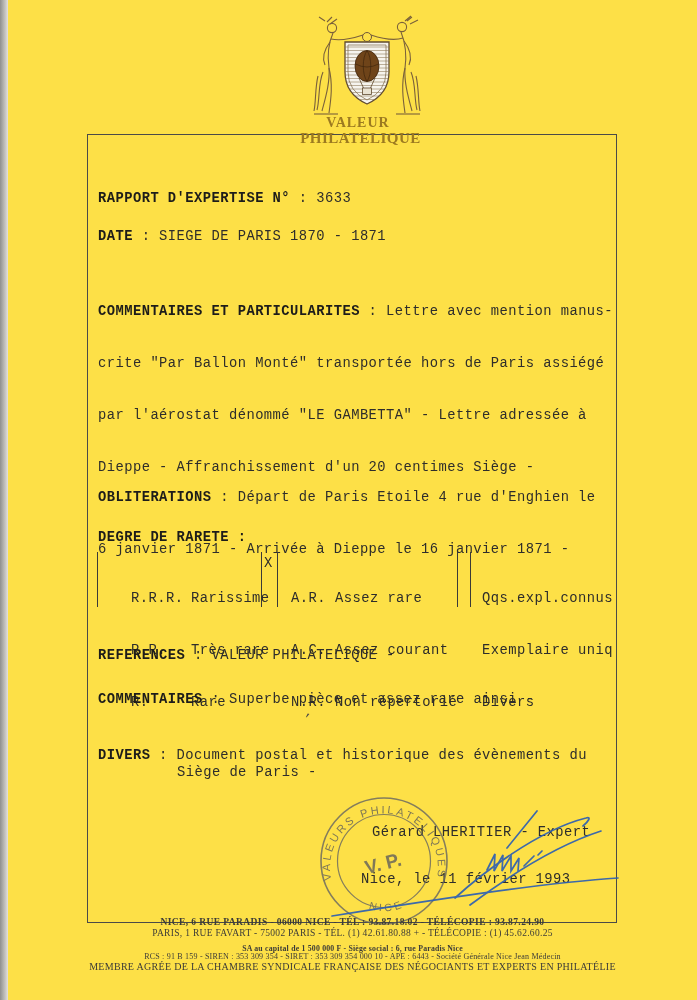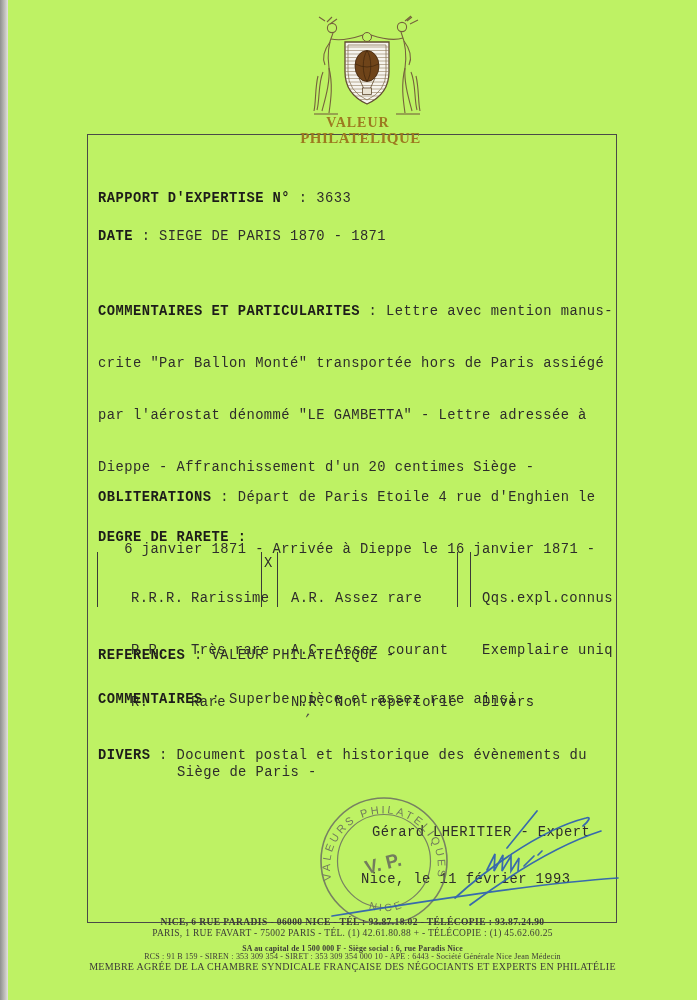--- a/index.html
+++ b/index.html
@@ -1,19 +1,19 @@
 <!DOCTYPE html>
 <html><head>
 <meta charset="utf-8">
 <style>
   html,body{margin:0;padding:0;}
   .page{
     position:relative;
     width:697px;height:1000px;
-    background:#bef264;
+    background:#fde047;
     overflow:hidden;
     font-family:"Liberation Mono", monospace;
     color:#2b2b2b;
   }
   .scan-edge{
     position:absolute;left:0;top:0;width:8px;height:1000px;
     background:linear-gradient(to right,#8f8f8d,#c9c8c4 70%,#e4e2dd);
   }
   .frame{
     position:absolute;left:87px;top:134px;width:530px;height:789px;
@@ -105,21 +105,21 @@
 
   <div class="mono" style="left:98px;top:228px;"><span class="lbl">DATE</span><span> : SIEGE DE PARIS 1870 - 1871</span></div>
 
   <div class="mono" style="left:98px;top:268px;">
     <div><span class="lbl">COMMENTAIRES ET PARTICULARITES</span><span> : Lettre avec mention manus-</span></div>
     <div>crite "Par Ballon Monté" transportée hors de Paris assiégé</div>
     <div>par l'aérostat dénommé "LE GAMBETTA" - Lettre adressée à</div>
     <div>Dieppe - Affranchissement d'un 20 centimes Siège -</div>
   </div>
 
-  <div class="mono" style="left:98px;top:454px;text-align:right;">
+  <div class="mono" style="left:98px;top:454px;">
     <div><span class="lbl">OBLITERATIONS</span><span> : Départ de Paris Etoile 4 rue d'Enghien le</span></div>
     <div>6 janvier 1871 - Arrivée à Dieppe le 16 janvier 1871 -</div>
   </div>
 
   <div class="mono lbl" style="left:98px;top:529px;">DEGRE DE RARETE :</div>
 
   <div class="tbl-bar" style="left:97px;top:552px;height:55px;"></div>
   <div class="tbl-bar" style="left:261px;top:552px;height:55px;"></div>
   <div class="tbl-bar" style="left:277px;top:552px;height:55px;"></div>
   <div class="tbl-bar" style="left:457px;top:552px;height:55px;"></div>

